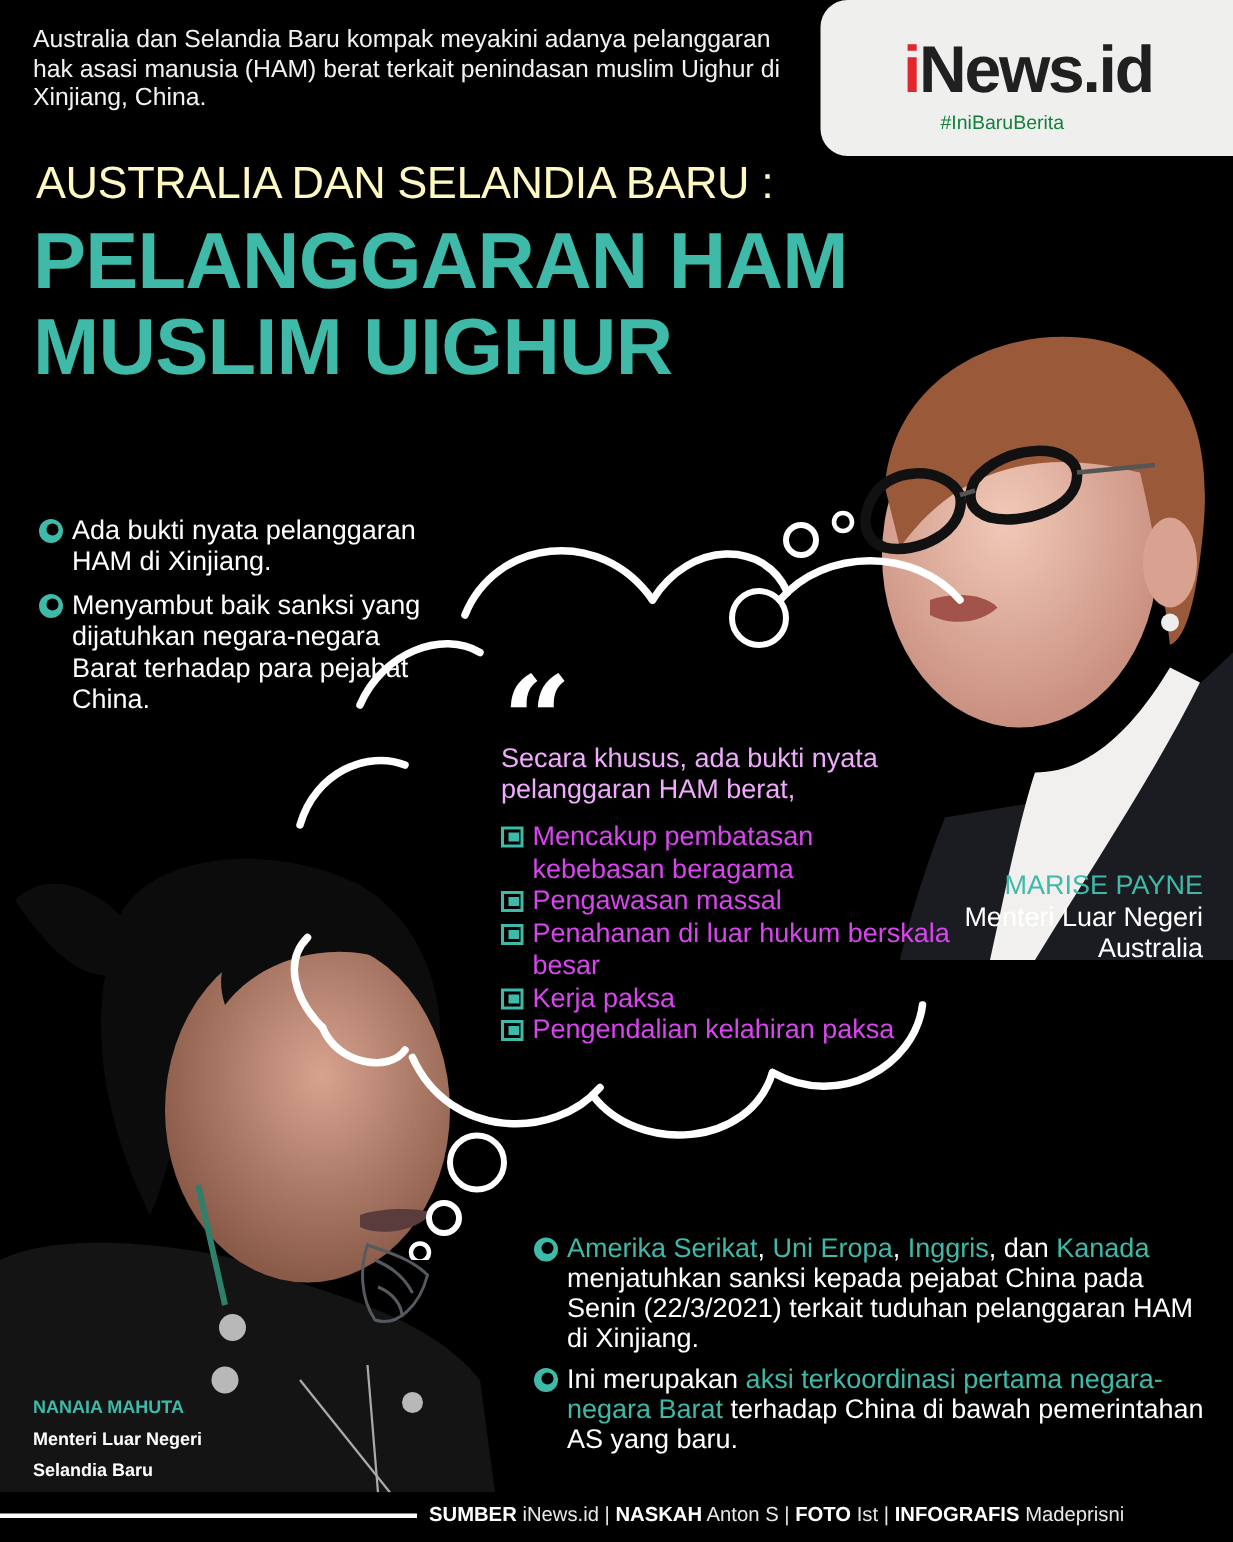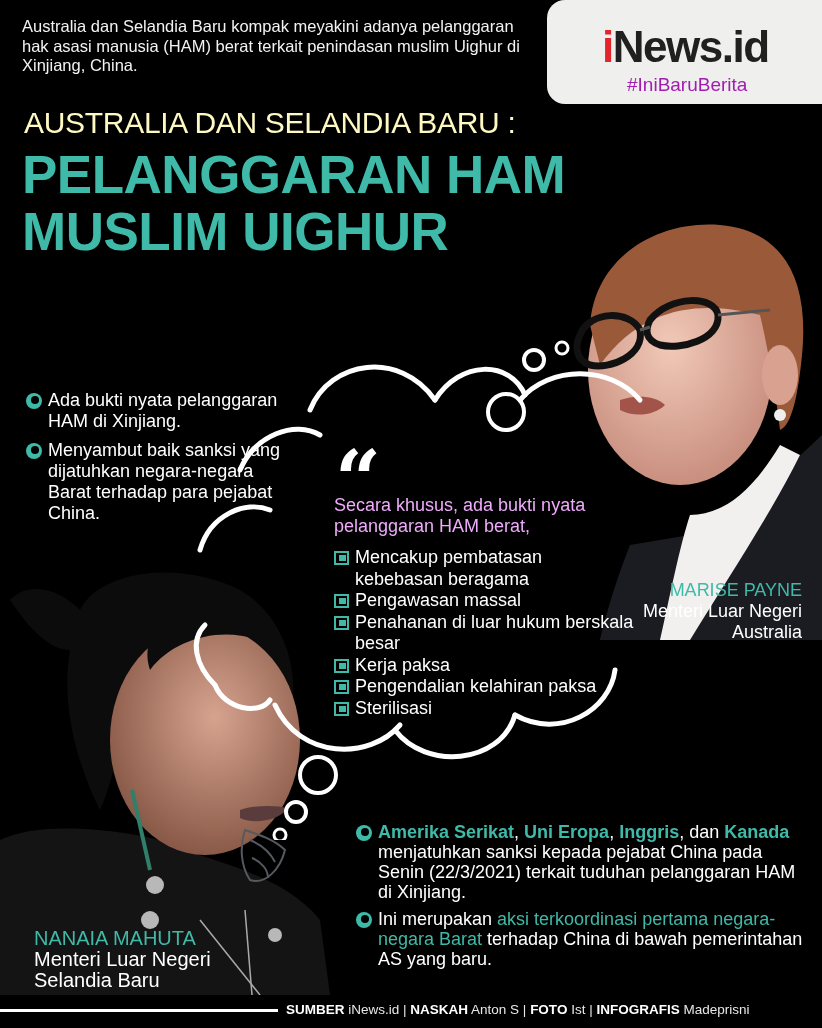--- a/index.html
+++ b/index.html
@@ -3,50 +3,50 @@
 <meta charset="utf-8">
 <style>
   * { box-sizing: border-box; margin: 0; padding: 0; }
   html, body { width: 822px; height: 1028px; background: #000; overflow: hidden; }
   body { position: relative; font-family: "Liberation Sans", sans-serif; color: #fff; }
 
   .intro { position: absolute; left: 22px; top: 17px; width: 510px; font-size: 16.5px; line-height: 19.5px; color: #f2f2f2; }
   .logo-box { position: absolute; left: 547px; top: 0; width: 275px; height: 104px; background: #efefee; border-bottom-left-radius: 18px; border-top-left-radius: 18px; }
   .logo-main { position: absolute; left: 55px; top: 22px; font-size: 44px; font-weight: bold; color: #202020; letter-spacing: -1.5px; }
   .logo-main .i { color: #e2262b; }
-  .logo-tag { position: absolute; left: 80px; top: 74px; font-size: 19px; color: #a21caf; }
+  .logo-tag { position: absolute; left: 80px; top: 74px; font-size: 13px; color: #15803d; }
 
   .kicker { position: absolute; left: 24px; top: 106px; font-size: 30px; color: #fef9c3; letter-spacing: -0.3px; }
   .headline { position: absolute; left: 22px; top: 146px; font-size: 53px; line-height: 57px; font-weight: bold; color: #3fb9a8; letter-spacing: -0.5px; }
 
-  .bullets-left { position: absolute; left: 26px; top: 343px; width: 270px; margin-top: 47px; }
+  .bullets-left { position: absolute; left: 26px; top: 343px; width: 270px; }
   .bullet { position: relative; padding-left: 22px; font-size: 18px; line-height: 21px; color: #fff; margin-bottom: 8px; }
   .bdot { position: absolute; left: 0; top: 3px; width: 16px; height: 16px; border-radius: 50%; background: #3fb9a8; }
   .bdot::after { content: ""; position: absolute; left: 5px; top: 3px; width: 8px; height: 8px; border-radius: 50%; background: #000; }
 
   .photo-payne { position: absolute; left: 570px; top: 215px; width: 252px; height: 425px; overflow: hidden; }
   .photo-mahuta { position: absolute; left: 0; top: 540px; width: 350px; height: 455px; overflow: hidden; }
 
   .bubble { position: absolute; left: 170px; top: 340px; width: 480px; height: 500px; }
 
   .quote-mark { position: absolute; left: 335px; top: 440px; font-size: 80px; font-weight: bold; font-family: "DejaVu Serif", serif; line-height: 80px; color: #fff; }
   .quote-lead { position: absolute; left: 334px; top: 495px; font-size: 18px; line-height: 21px; color: #f0abfc; width: 280px; }
   .quote-list { position: absolute; left: 334px; top: 547px; width: 300px; }
-  .qitem { position: relative; padding-left: 21px; font-size: 18px; line-height: 21.5px; color: #ffffff; }
+  .qitem { position: relative; padding-left: 21px; font-size: 18px; line-height: 21.5px; color: #d946ef; }
   .qbox { position: absolute; left: 0; top: 4px; width: 15px; height: 14px; border: 2px solid #3fb9a8; }
   .qbox::after { content: ""; position: absolute; left: 3px; top: 2px; width: 7px; height: 6px; background: #3fb9a8; }
 
   .cap-payne { position: absolute; right: 20px; top: 580px; text-align: right; font-size: 18px; line-height: 21px; margin-left: 28px; }
-  .cap-mahuta { position: absolute; left: 34px; top: 928px; font-size: 20px; line-height: 21px; }
+  .cap-mahuta { position: absolute; left: 22px; top: 928px; font-size: 12px; line-height: 21px; font-weight: bold; }
   .cap-name { color: #3fb9a8; }
 
   .bullets-right { position: absolute; left: 356px; top: 822px; width: 450px; }
   .rb { position: relative; padding-left: 22px; font-size: 18px; line-height: 20px; color: #fff; margin-bottom: 7px; }
   .teal { color: #3fb9a8; }
-  .teal-b { color: #3fb9a8; font-weight: bold; }
+  .teal-b { color: #3fb9a8; font-weight: normal; }
 
   .footer-line { position: absolute; left: 0; top: 1009px; width: 278px; height: 3px; background: #fff; }
   .footer { position: absolute; left: 286px; top: 1002px; font-size: 13.5px; color: #e8e8e8; white-space: nowrap; }
   .footer b { color: #fff; }
 </style>
 </head>
 <body>
 
 <p class="intro">Australia dan Selandia Baru kompak meyakini adanya pelanggaran hak asasi manusia (HAM) berat terkait penindasan muslim Uighur di Xinjiang, China.</p>
 
@@ -135,21 +135,20 @@
 </div>
 
 <div class="quote-mark">“</div>
 <p class="quote-lead">Secara khusus, ada bukti nyata pelanggaran HAM berat,</p>
 <div class="quote-list">
   <div class="qitem"><span class="qbox"></span><span>Mencakup pembatasan kebebasan beragama</span></div>
   <div class="qitem"><span class="qbox"></span><span>Pengawasan massal</span></div>
   <div class="qitem"><span class="qbox"></span><span>Penahanan di luar hukum berskala besar</span></div>
   <div class="qitem"><span class="qbox"></span><span>Kerja paksa</span></div>
   <div class="qitem"><span class="qbox"></span><span>Pengendalian kelahiran paksa</span></div>
-  <div class="qitem"><span class="qbox"></span><span>Sterilisasi</span></div>
 </div>
 
 <div class="cap-payne">
   <div class="cap-name">MARISE PAYNE</div>
   <div>Menteri Luar Negeri</div>
   <div>Australia</div>
 </div>
 <div class="cap-mahuta">
   <div class="cap-name">NANAIA MAHUTA</div>
   <div>Menteri Luar Negeri</div>

